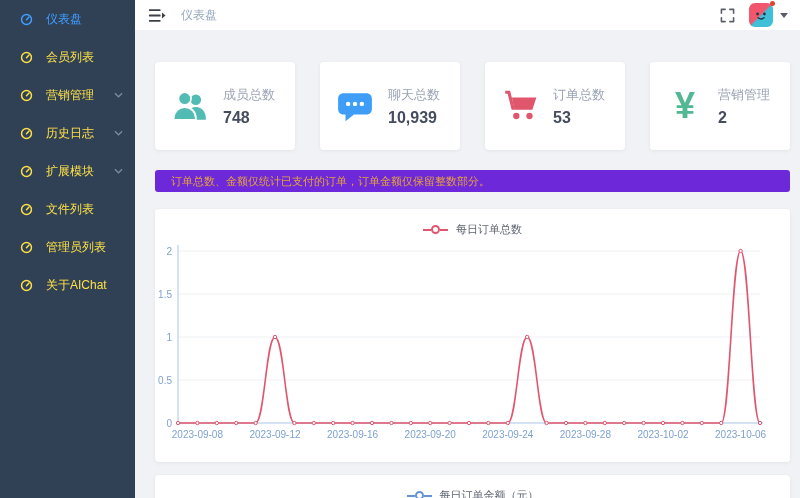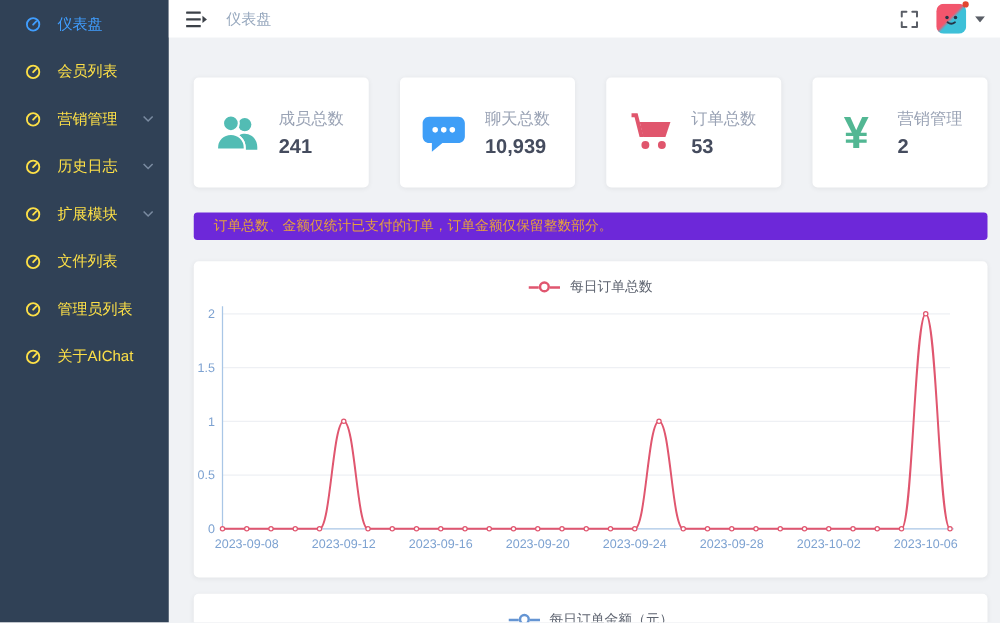--- a/index.html
+++ b/index.html
@@ -167,21 +167,21 @@
                 <g fill="#52bcb4">
                   <circle cx="23.5" cy="12" r="5"></circle>
                   <path d="M23.5 19c-1.5 0-2.9.35-4.1 1 2.7 1.9 4.6 5 4.6 8.6V31h9v-2c0-5.5-4.2-10-9.5-10z"></path>
                   <circle cx="13" cy="11" r="6" stroke="#fff" stroke-width="1.6"></circle>
                   <path d="M13 19C7.2 19 2.5 23.7 2.5 29.5V31h21v-1.5C23.5 23.7 18.8 19 13 19z" stroke="#fff" stroke-width="1.6"></path>
                 </g>
               </svg>
             </div>
             <div class="stat-text">
               <div class="stat-label">成员总数</div>
-              <div class="stat-value">241</div>
+              <div class="stat-value">748</div>
             </div>
           </div>
           <div class="stat-card">
             <div class="stat-icon">
               <svg viewBox="0 0 36 36">
                 <path fill="#3e9ef7" d="M7 6h22c2.8 0 5 2.2 5 5v10c0 2.8-2.2 5-5 5H17l-8 6.5V26H7c-2.8 0-5-2.2-5-5V11c0-2.8 2.2-5 5-5z"></path>
                 <g fill="#fff">
                   <circle cx="11.5" cy="16" r="2.1"></circle>
                   <circle cx="18" cy="16" r="2.1"></circle>
                   <circle cx="24.5" cy="16" r="2.1"></circle>

